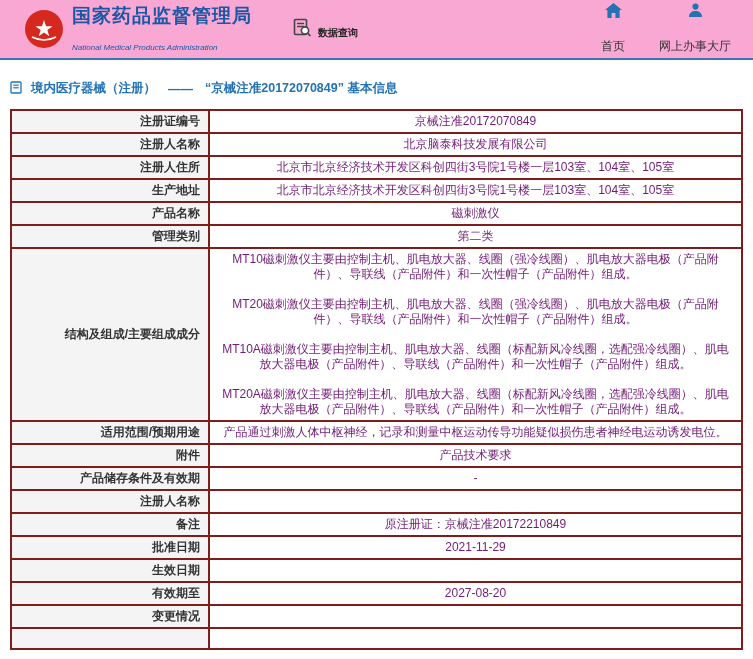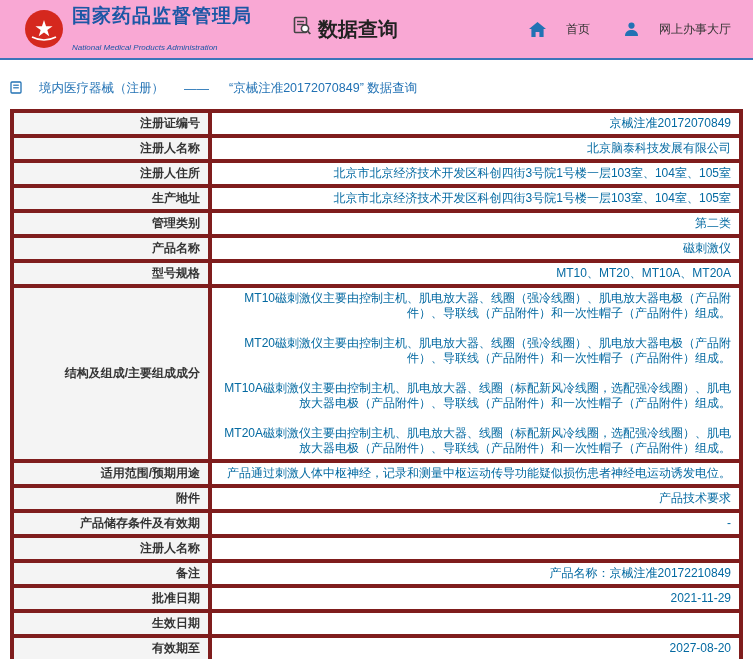--- a/index.html
+++ b/index.html
@@ -23,64 +23,64 @@
   .emblem { width: 40px; height: 40px; display: block; }
   .logo-text { display: flex; flex-direction: column; }
   .logo-text .cn {
     color: #1c57a5; font-size: 19px; font-weight: bold; letter-spacing: 1px;
     line-height: 22px; white-space: nowrap;
   }
   .logo-text .en {
     color: #1c57a5; font-size: 8px; line-height: 10px; margin-top: 16px; white-space: nowrap; font-style: italic;
   }
   .data-query {
-    display: flex; align-items: flex-start; gap: 6px;
-    margin-left: 40px; font-size: 20px; font-weight: bold; color: #222; cursor: pointer;
+    display: flex; align-items: flex-end; gap: 6px;
+    margin-left: 40px; font-size: 10px; font-weight: bold; color: #222; cursor: pointer;
   }
   .header-nav { margin-left: auto; display: flex; gap: 34px; padding-right: 4px; }
   .nav-item {
-    display: flex; flex-direction: row; align-items: center; gap: 20px;
+    display: flex; flex-direction: column; align-items: center; gap: 20px;
     font-size: 12px; color: #333; cursor: pointer; white-space: nowrap;
   }
   .nav-item .ic { height: 15px; display: flex; align-items: flex-end; }
 
   .blue-line { height: 2px; background: #3c74b9; }
 
   
   .breadcrumb {
     margin: 20px 10px 12px 10px;
-    color: #2272b4; font-size: 12.5px; font-weight: normal;
-    display: flex; align-items: center; gap: 17px; white-space: nowrap;
+    color: #2272b4; font-size: 12.5px; font-weight: bold;
+    display: flex; align-items: center; gap: 9px; white-space: nowrap;
   }
   .breadcrumb .sep { margin: 0 3px; }
 
   
   table.info {
     border-collapse: collapse;
     width: 733px;
     margin: 0 10px 8px 10px;
     table-layout: fixed;
   }
   table.info th, table.info td {
-    border: 4px solid #7f1d1d;
+    border: 2px solid #7f1d1d;
     font-size: 12px;
     line-height: 15px;
     padding: 3px 8px;
     height: 21px;
     vertical-align: middle;
     word-break: break-all;
   }
   table.info th {
     width: 198px;
     background: #f4f4f4;
     text-align: right;
     font-weight: bold;
     color: #333;
   }
-  table.info td { text-align: right; background: #fff; color: #0369a1; }
+  table.info td { text-align: center; background: #fff; color: #701a75; }
   td.multiline { white-space: pre-line; padding-top: 6px; padding-bottom: 6px; }
 </style>
 </head>
 <body>
 
 <div class="header">
   <div class="logo">
     <span>
       <svg class="emblem" viewBox="0 0 40 40">
         <circle cx="20" cy="20" r="19" fill="#d5281e"></circle>
@@ -133,21 +133,21 @@
 <div class="breadcrumb">
   <span>
     <svg width="12" height="13" viewBox="0 0 12 13">
       <rect x="1" y="1" width="10" height="11" rx="1" fill="none" stroke="#2272b4" stroke-width="1.3"></rect>
       <line x1="3.2" y1="4.2" x2="8.8" y2="4.2" stroke="#2272b4" stroke-width="1.2"></line>
       <line x1="3.2" y1="6.8" x2="8.8" y2="6.8" stroke="#2272b4" stroke-width="1.2"></line>
     </svg>
   </span>
   <span>境内医疗器械（注册）</span>
   <span class="sep">——</span>
-  <span>“京械注准20172070849” 数据查询</span>
+  <span>“京械注准20172070849” 基本信息</span>
 </div>
 
 <table class="info">
   <tbody>
     <tr>
       <th>注册证编号</th>
       <td>京械注准20172070849</td>
     </tr>
     <tr>
       <th>注册人名称</th>
@@ -155,32 +155,28 @@
     </tr>
     <tr>
       <th>注册人住所</th>
       <td>北京市北京经济技术开发区科创四街3号院1号楼一层103室、104室、105室</td>
     </tr>
     <tr>
       <th>生产地址</th>
       <td>北京市北京经济技术开发区科创四街3号院1号楼一层103室、104室、105室</td>
     </tr>
     <tr>
+      <th>产品名称</th>
+      <td>磁刺激仪</td>
+    </tr>
+    <tr>
       <th>管理类别</th>
       <td>第二类</td>
     </tr>
     <tr>
-      <th>产品名称</th>
-      <td>磁刺激仪</td>
-    </tr>
-    <tr>
-      <th>型号规格</th>
-      <td>MT10、MT20、MT10A、MT20A</td>
-    </tr>
-    <tr>
       <th>结构及组成/主要组成成分</th>
       <td class="multiline">MT10磁刺激仪主要由控制主机、肌电放大器、线圈（强冷线圈）、肌电放大器电极（产品附件）、导联线（产品附件）和一次性帽子（产品附件）组成。
 
 MT20磁刺激仪主要由控制主机、肌电放大器、线圈（强冷线圈）、肌电放大器电极（产品附件）、导联线（产品附件）和一次性帽子（产品附件）组成。
 
 MT10A磁刺激仪主要由控制主机、肌电放大器、线圈（标配新风冷线圈，选配强冷线圈）、肌电放大器电极（产品附件）、导联线（产品附件）和一次性帽子（产品附件）组成。
 
 MT20A磁刺激仪主要由控制主机、肌电放大器、线圈（标配新风冷线圈，选配强冷线圈）、肌电放大器电极（产品附件）、导联线（产品附件）和一次性帽子（产品附件）组成。</td>
     </tr>
     <tr>
@@ -194,21 +190,21 @@
     <tr>
       <th>产品储存条件及有效期</th>
       <td>-</td>
     </tr>
     <tr>
       <th>注册人名称</th>
       <td></td>
     </tr>
     <tr>
       <th>备注</th>
-      <td>产品名称：京械注准20172210849</td>
+      <td>原注册证：京械注准20172210849</td>
     </tr>
     <tr>
       <th>批准日期</th>
       <td>2021-11-29</td>
     </tr>
     <tr>
       <th>生效日期</th>
       <td></td>
     </tr>
     <tr>

